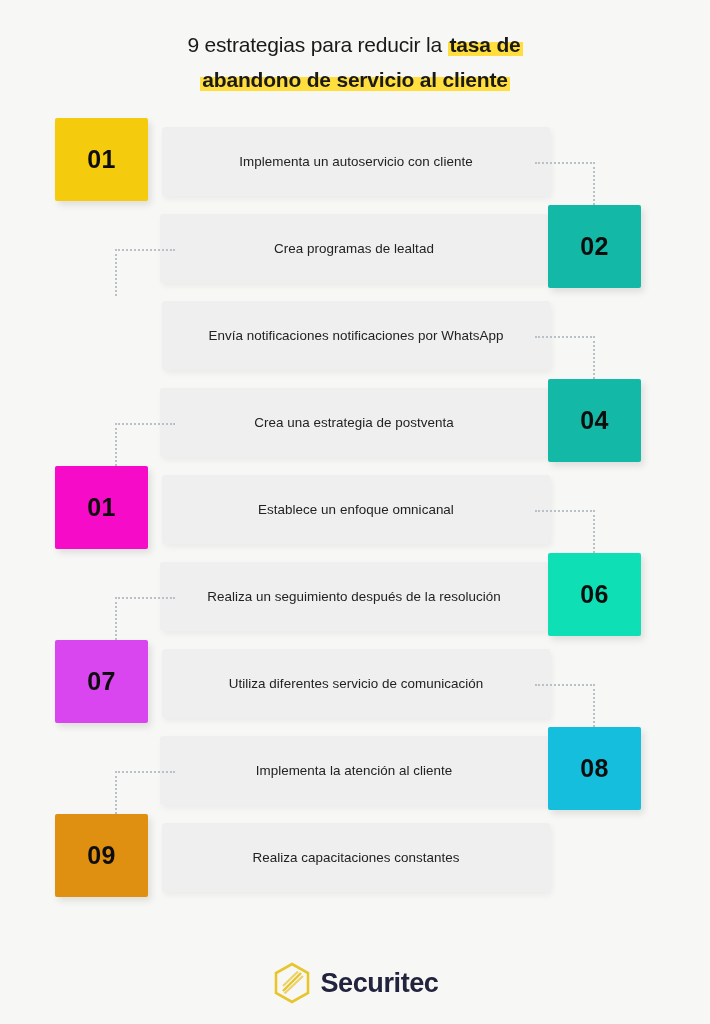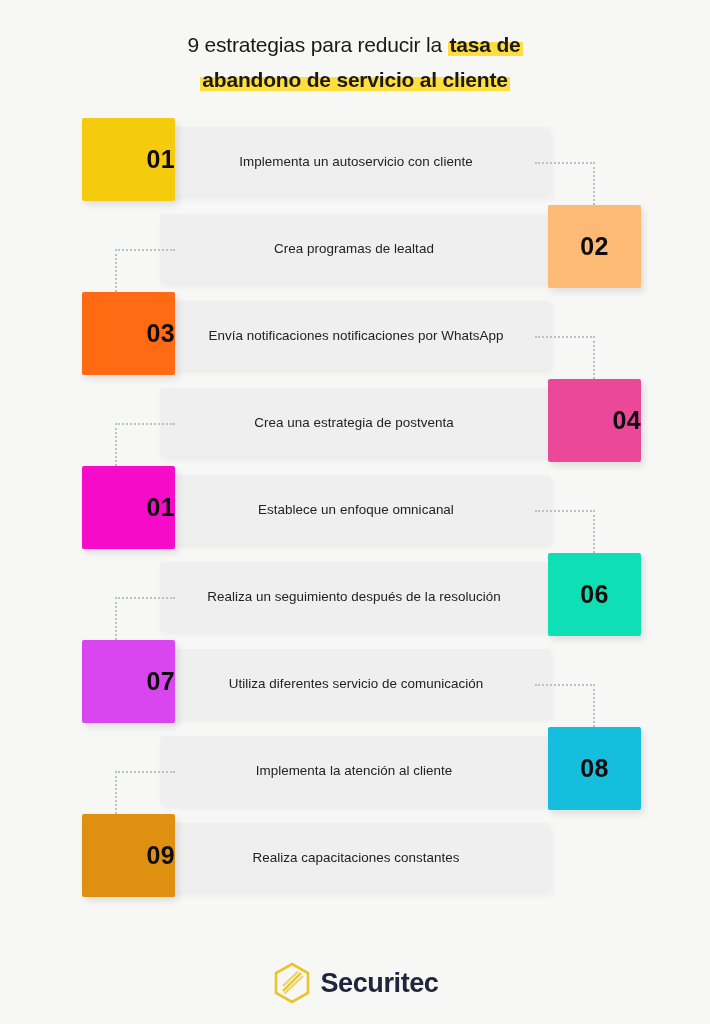--- a/index.html
+++ b/index.html
@@ -80,21 +80,21 @@
     top: 0;
     width: 93px;
     height: 83px;
     display: flex;
     align-items: center;
     justify-content: center;
     border-radius: 2px;
     box-shadow: 3px 4px 7px rgba(0,0,0,0.10);
     z-index: 3;
   }
-  .row.left  .badge { left: 82px; justify-content: flex-end; }
+  .row.left  .badge { left: 55px; }
   .row.right .badge { right: 69px; }
 
   .badge-num {
     font-size: 25px;
     font-weight: 700;
     color: #0d0d0d;
     letter-spacing: 0.4px;
   }
 
   
@@ -149,37 +149,34 @@
         <span class="card-text">Implementa un autoservicio con cliente</span>
       </div>
       <div class="badge" style="background: rgb(245, 204, 13);">
         <span class="badge-num">01</span>
       </div>
     </div>
     <div class="row right">
       <div class="card">
         <span class="card-text">Crea programas de lealtad</span>
       </div>
-      <div class="badge" style="background: #fdba74;">
+      <div class="badge" style="background: #14b8a6;">
         <span class="badge-num">02</span>
       </div>
     </div>
     <div class="row left">
       <div class="card">
         <span class="card-text">Envía notificaciones notificaciones por WhatsApp</span>
       </div>
-      <div class="badge" style="background: rgb(255, 106, 19);">
-        <span class="badge-num">03</span>
-      </div>
     </div>
     <div class="row right">
       <div class="card">
         <span class="card-text">Crea una estrategia de postventa</span>
       </div>
-      <div class="badge" style="background: #ec4899; justify-content: flex-end;">
+      <div class="badge" style="background: #14b8a6;">
         <span class="badge-num">04</span>
       </div>
     </div>
     <div class="row left">
       <div class="card">
         <span class="card-text">Establece un enfoque omnicanal</span>
       </div>
       <div class="badge" style="background: rgb(245, 11, 200);">
         <span class="badge-num">01</span>
       </div>

